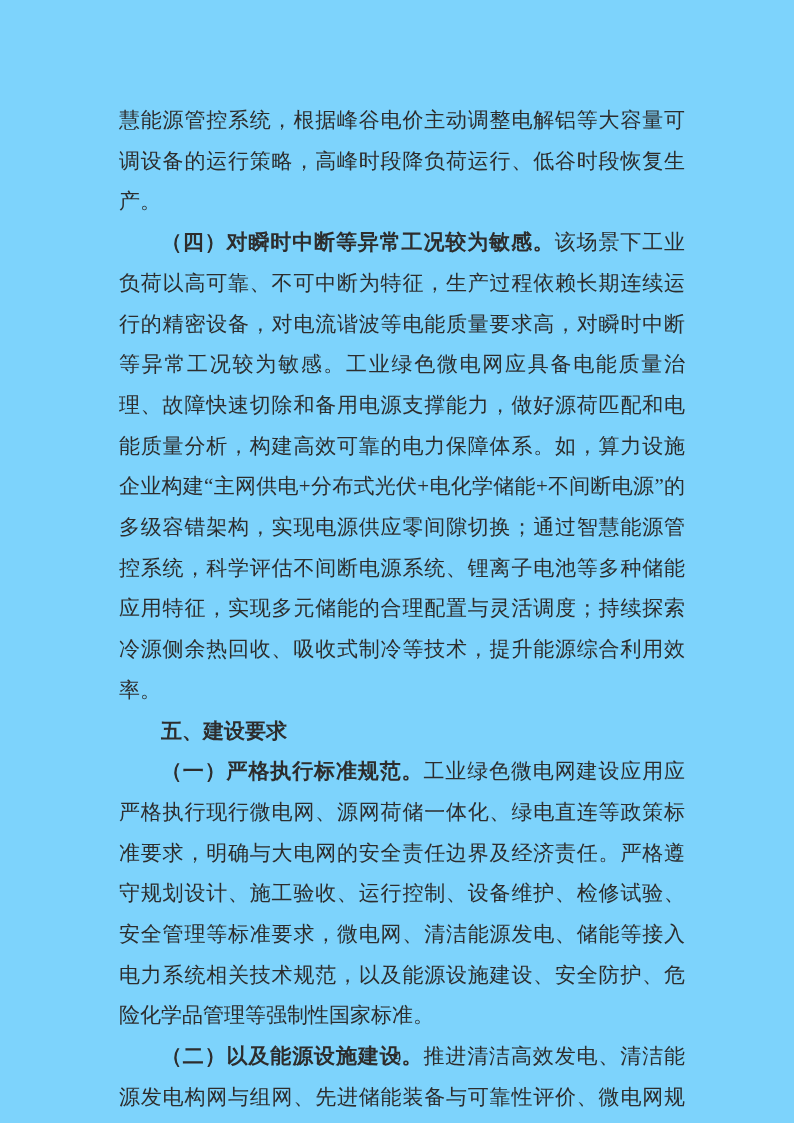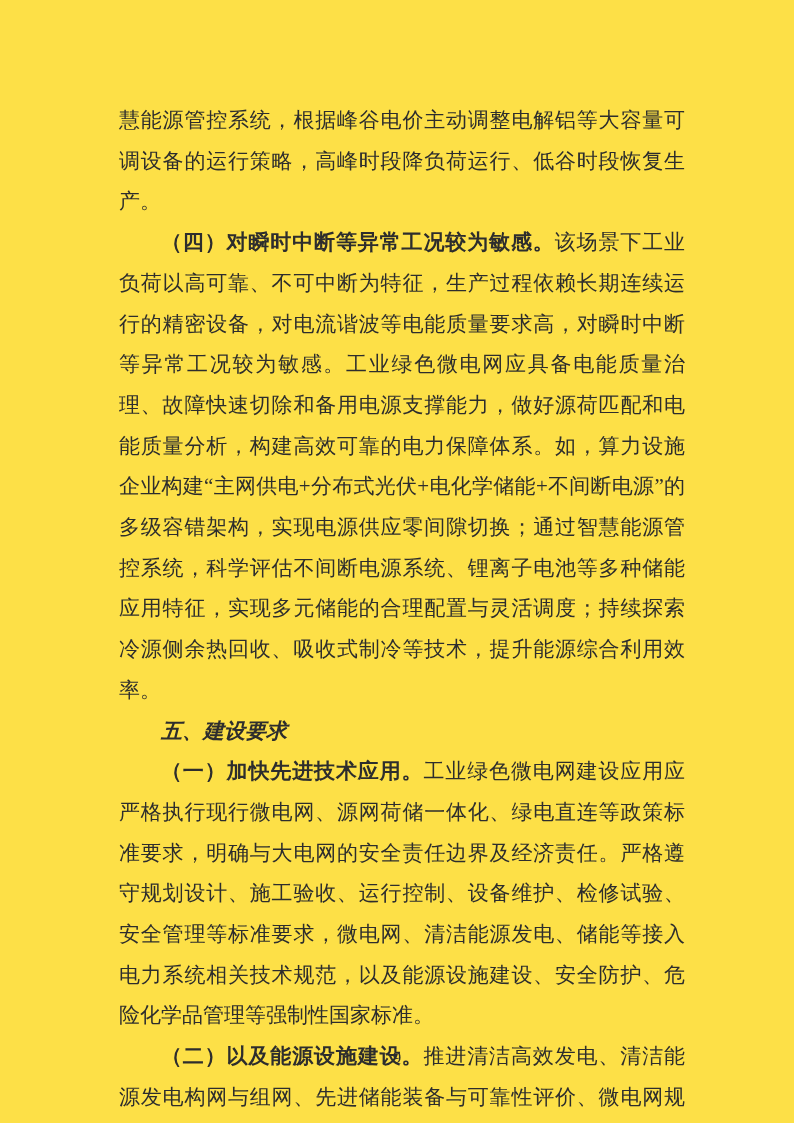--- a/index.html
+++ b/index.html
@@ -8,21 +8,21 @@
   }
   body {
     width: 794px;
     height: 1123px;
     background: #ffffff;
   }
   .page {
     position: relative;
     width: 794px;
     height: 1123px;
-    background: #fde047;
+    background: #7dd3fc;
     overflow: hidden;
     color: #2d2d2d;
     font-family: "Liberation Serif", "DejaVu Serif", serif;
   }
   .content {
     position: absolute;
     left: 119px;
     top: 100px;
     width: 566px;
     font-size: 21px;
@@ -36,21 +36,20 @@
     text-indent: 2em;
   }
   .para.no-indent {
     text-indent: 0;
   }
   .lead {
     font-weight: 700;
   }
   .heading {
     font-weight: 700;
-    font-style: italic;
   }
   .page-number {
     position: absolute;
     left: 0;
     top: 1046px;
     width: 100%;
     text-align: center;
     font-size: 17px;
     line-height: 24px;
     color: #2d2d2d;
@@ -61,20 +60,20 @@
 
 <div class="page">
   <div class="content">
 
     <p class="para no-indent"><span class="lead"></span><span>慧能源管控系统，根据峰谷电价主动调整电解铝等大容量可调设备的运行策略，高峰时段降负荷运行、低谷时段恢复生产。</span></p>
 
     <p class="para"><span class="lead">（四）对瞬时中断等异常工况较为敏感。</span><span>该场景下工业负荷以高可靠、不可中断为特征，生产过程依赖长期连续运行的精密设备，对电流谐波等电能质量要求高，对瞬时中断等异常工况较为敏感。工业绿色微电网应具备电能质量治理、故障快速切除和备用电源支撑能力，做好源荷匹配和电能质量分析，构建高效可靠的电力保障体系。如，算力设施企业构建“主网供电+分布式光伏+电化学储能+不间断电源”的多级容错架构，实现电源供应零间隙切换；通过智慧能源管控系统，科学评估不间断电源系统、锂离子电池等多种储能应用特征，实现多元储能的合理配置与灵活调度；持续探索冷源侧余热回收、吸收式制冷等技术，提升能源综合利用效率。</span></p>
 
     <p class="para heading"><span>五、建设要求</span></p>
 
-    <p class="para"><span class="lead">（一）加快先进技术应用。</span><span>工业绿色微电网建设应用应严格执行现行微电网、源网荷储一体化、绿电直连等政策标准要求，明确与大电网的安全责任边界及经济责任。严格遵守规划设计、施工验收、运行控制、设备维护、检修试验、安全管理等标准要求，微电网、清洁能源发电、储能等接入电力系统相关技术规范，以及能源设施建设、安全防护、危险化学品管理等强制性国家标准。</span></p>
+    <p class="para"><span class="lead">（一）严格执行标准规范。</span><span>工业绿色微电网建设应用应严格执行现行微电网、源网荷储一体化、绿电直连等政策标准要求，明确与大电网的安全责任边界及经济责任。严格遵守规划设计、施工验收、运行控制、设备维护、检修试验、安全管理等标准要求，微电网、清洁能源发电、储能等接入电力系统相关技术规范，以及能源设施建设、安全防护、危险化学品管理等强制性国家标准。</span></p>
 
     <p class="para"><span class="lead">（二）以及能源设施建设。</span><span>推进清洁高效发电、清洁能源发电构网与组网、先进储能装备与可靠性评价、微电网规划设</span></p>
 
   </div>
 
   <div class="page-number">9</div>
 </div>
 
 </body></html>

